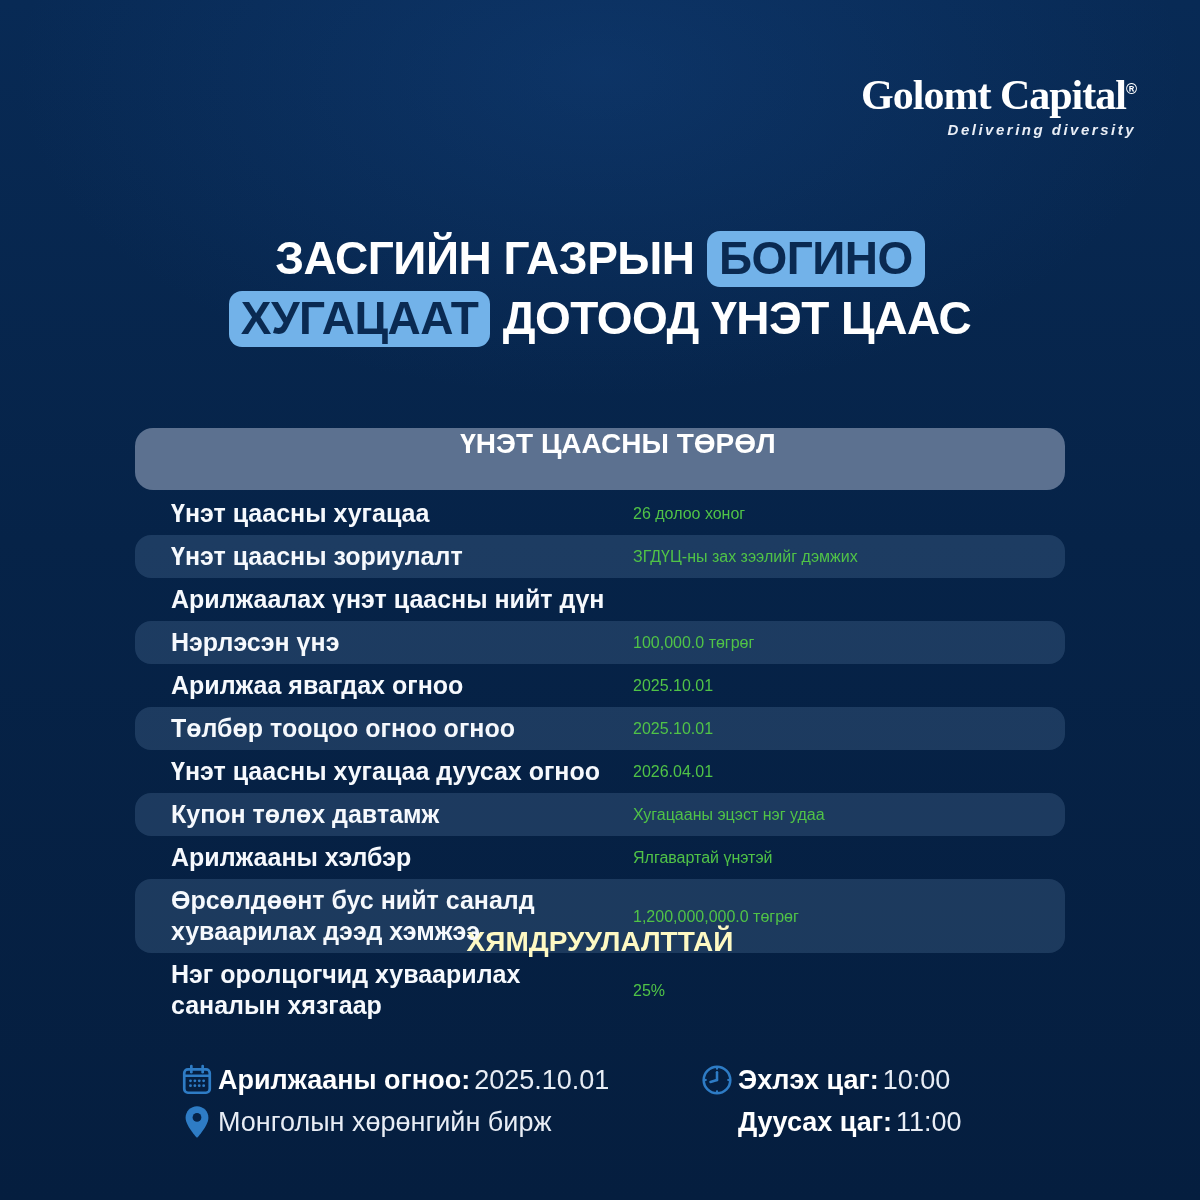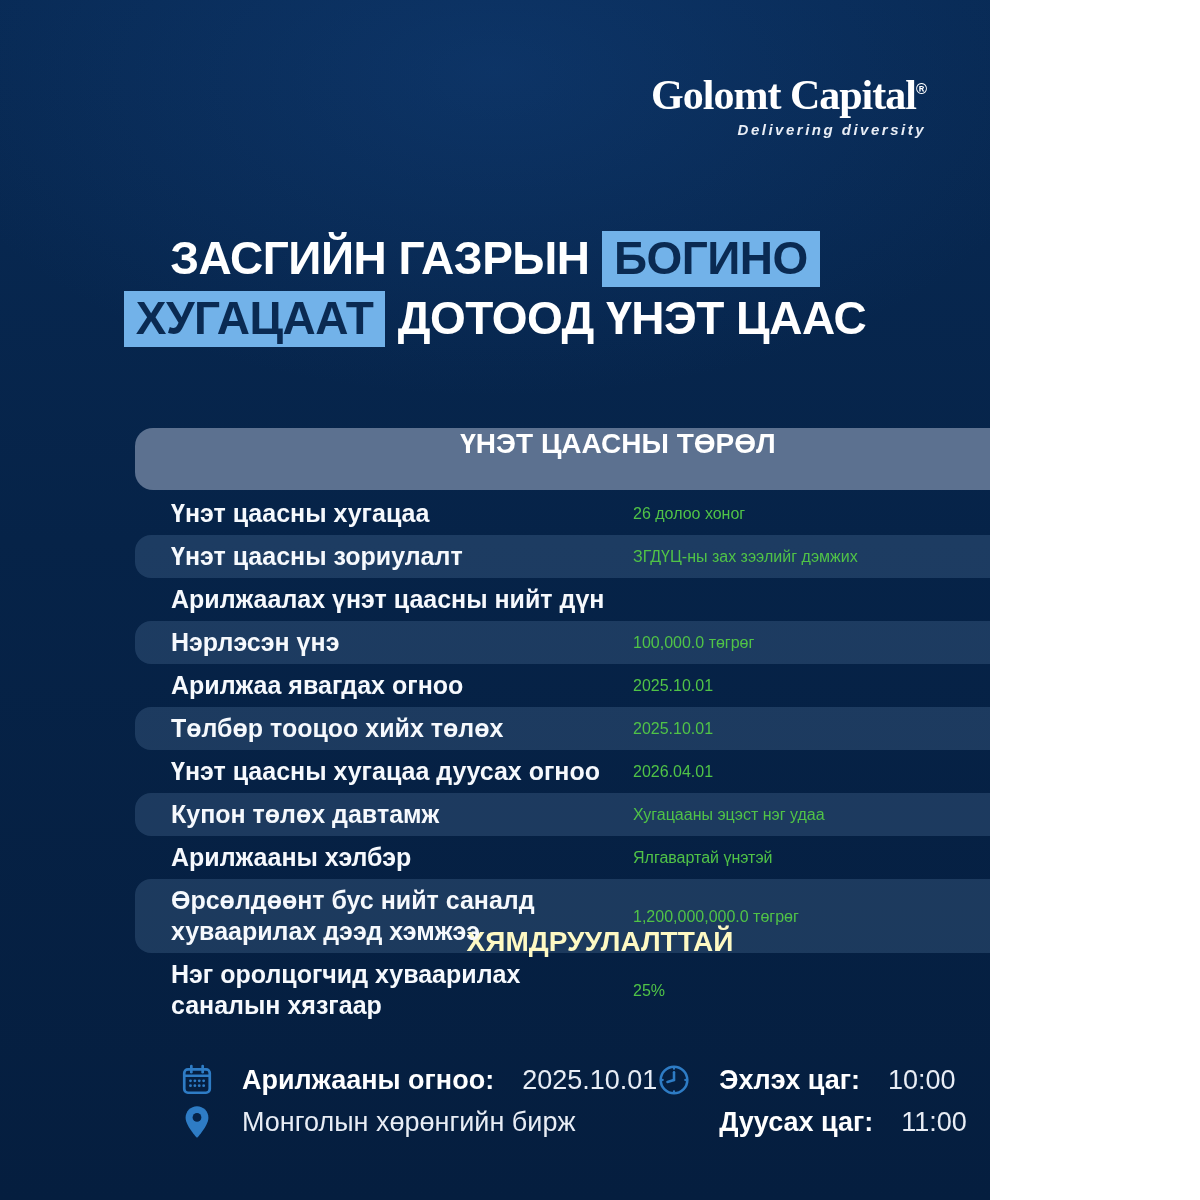--- a/index.html
+++ b/index.html
@@ -1,18 +1,18 @@
 <!DOCTYPE html>
 <html><head>
 <meta charset="utf-8">
 <style>
   html,body{margin:0;padding:0;}
   .page{
     position:relative;
-    width:990px;height:1200px;
+    width:1200px;height:1200px;
     font-family:"Liberation Sans","DejaVu Sans",sans-serif;
     background:
       radial-gradient(ellipse 900px 500px at 50% 6%, rgba(26,80,150,.28), rgba(0,0,0,0) 65%),
       linear-gradient(180deg,#082a55 0%,#062348 45%,#051e3f 100%);
     overflow:hidden;
     color:#f4f7fb;
   }
   
   .logo{
     position:absolute;top:74px;right:64px;
@@ -31,21 +31,21 @@
   }
   
   .title{
     position:absolute;top:228px;left:0;right:0;
     text-align:center;
     font-weight:bold;font-size:46px;line-height:60px;
     letter-spacing:-.5px;color:#ffffff;
   }
   .hl{
     background:#72b2e9;color:#0a2a52;
-    border-radius:0;padding:1px 12px 3px;
+    border-radius:13px;padding:1px 12px 3px;
   }
   
   .table{
     position:absolute;top:428px;left:135px;width:930px;
   }
   .thead{
     display:flex;align-items:center;
     height:62px;background:#5c7190;border-radius:18px;
     font-weight:bold;font-size:28px;flex-direction:column;
   }
@@ -68,21 +68,21 @@
     font-size:16px;line-height:31px;color:#50c347;
   }
   
   .footer{
     position:absolute;top:1060px;left:180px;right:90px;
     display:flex;
     font-size:27px;line-height:40px;
   }
   .fcol{display:flex;flex-direction:column;gap:2px;}
   .fcol.left{width:520px;}
-  .frow{display:flex;align-items:center;gap:28px;}
+  .frow{display:flex;align-items:center;gap:4px;}
   .ficon{flex:0 0 34px;height:34px;display:flex;align-items:center;justify-content:center;}
   .ficon.spacer{visibility:hidden;}
   .flabel{font-weight:bold;color:#ffffff;white-space:nowrap;}
   .fvalue{color:#e8edf5;white-space:nowrap;}
 </style>
 </head>
 <body>
 
 <div class="page">
 
@@ -122,21 +122,21 @@
       <div class="row-label">Нэрлэсэн үнэ</div>
       <div class="row-value">100,000.0 төгрөг</div>
     </div>
 
     <div class="row">
       <div class="row-label">Арилжаа явагдах огноо</div>
       <div class="row-value">2025.10.01</div>
     </div>
 
     <div class="row striped">
-      <div class="row-label">Төлбөр тооцоо хийх төлөх</div>
+      <div class="row-label">Төлбөр тооцоо огноо огноо</div>
       <div class="row-value">2025.10.01</div>
     </div>
 
     <div class="row">
       <div class="row-label">Үнэт цаасны хугацаа дуусах огноо</div>
       <div class="row-value">2026.04.01</div>
     </div>
 
     <div class="row striped">
       <div class="row-label">Купон төлөх давтамж</div>

